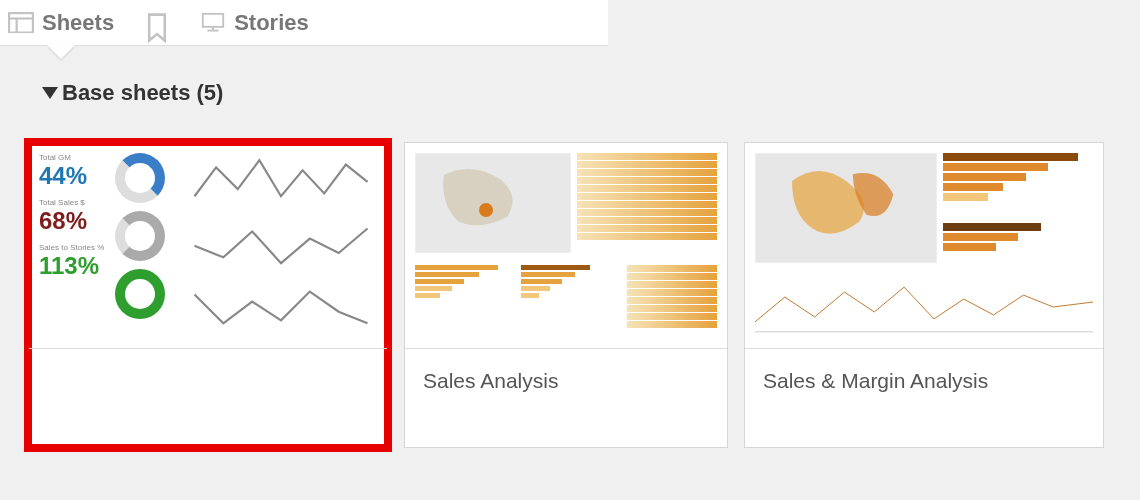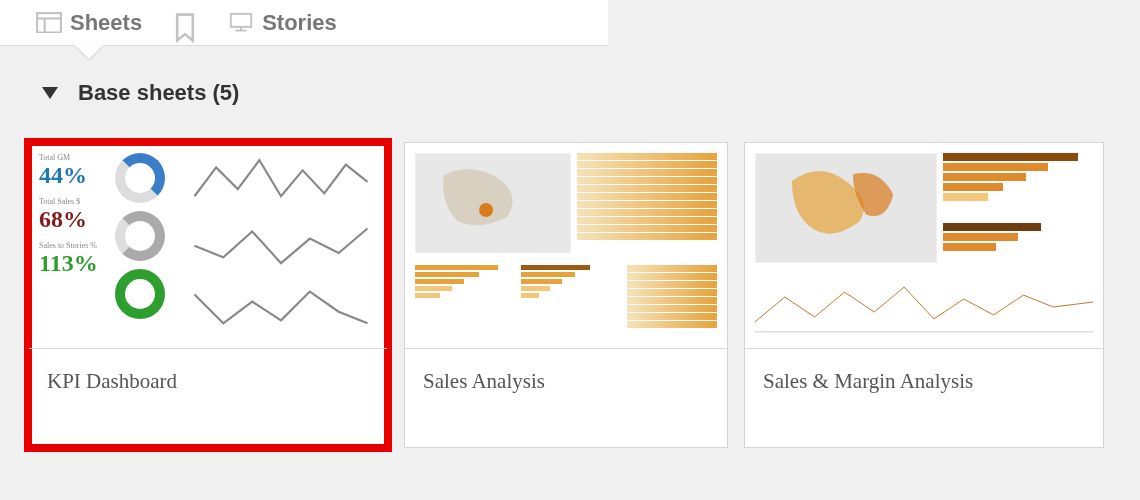--- a/index.html
+++ b/index.html
@@ -3,21 +3,21 @@
 <meta charset="utf-8">
 <style>
   * { box-sizing: border-box; margin: 0; padding: 0; }
   html, body { width: 1140px; height: 500px; overflow: hidden; font-family: Arial, Helvetica, sans-serif; background: #f0f0f0; }
   .top-tabs {
     display: flex;
     background: #fff;
     border-bottom: 1px solid #ddd;
     height: 46px;
     align-items: center;
-    padding: 0 36px;
+    padding: 0 8px;
     gap: 30px;
     width: 608px;
   }
   .top-tab {
     display: flex;
     align-items: center;
     gap: 8px;
     color: #777;
     font-size: 22px;
     font-weight: 600;
@@ -30,34 +30,33 @@
     position: absolute;
     bottom: -14px; left: 50%; transform: translateX(-50%);
     width: 0; height: 0;
     border-left: 14px solid transparent; border-right: 14px solid transparent;
     border-top: 14px solid #fff;
     filter: drop-shadow(0 1px 1px #ccc);
     display:none;
   }
   .top-tab.active .tab-arrow { display:block; }
   .section-header {
-    display:flex; align-items:center; gap:20px;
+    display:flex; align-items:center; gap:4px;
     padding: 34px 54px 16px 42px;
     font-size: 22px; font-weight:700; color:#333;
   }
   .disclosure-triangle {
     width: 0; height: 0;
     border-left: 8px solid transparent; border-right: 8px solid transparent;
     border-top: 12px solid #333;
   }
   .cards {
     display:flex;
     gap: 16px;
     padding: 20px 28px;
-    font-family: Liberation Serif, serif;
   }
   .card {
     width: 360px;
     background: #fff;
     border: 1px solid #d5d5d5;
     display:flex; flex-direction:column;
   }
   .card.selected { outline: 8px solid #e60000; outline-offset:-4px; }
   .card.last { width: 324px; }
   .thumb {
@@ -169,21 +168,20 @@
             <polyline points="0,30 15,10 30,25 45,5 60,30 75,12 90,28 105,8 120,20" fill="none" stroke="#888" stroke-width="1.5"></polyline>
           </svg>
         <svg viewBox="0 0 120 40">
             <polyline points="0,20 20,28 40,10 60,32 80,15 100,25 120,8" fill="none" stroke="#888" stroke-width="1.5"></polyline>
           </svg>
         <svg viewBox="0 0 120 40">
             <polyline points="0,10 20,30 40,15 60,28 80,8 100,22 120,30" fill="none" stroke="#888" stroke-width="1.5"></polyline>
           </svg>
       </div>
     </div>
-    <div class="card-title">KPI Dashboard</div>
   </div>
 
   <div class="card last">
     <div class="thumb" style="flex-direction:column">
       <div class="sa-top">
         <div class="sa-map">
           <svg viewBox="0 0 100 70" width="100%" height="100%">
               <path d="M15 15 Q35 5 55 18 Q70 30 60 45 Q40 55 25 48 Q12 35 15 15 Z" fill="#d8d0c0"></path>
               <circle cx="45" cy="40" r="5" fill="#d97b1c"></circle>
             </svg>

